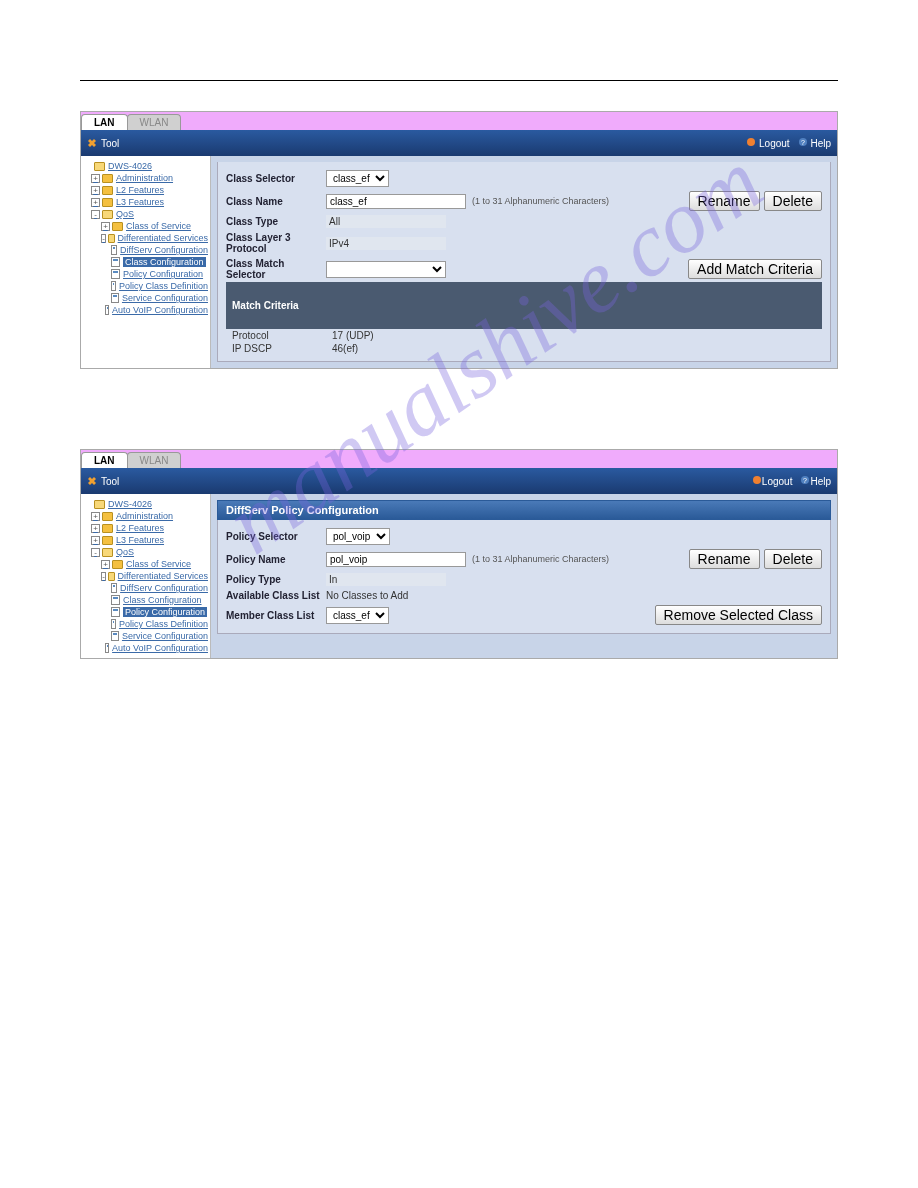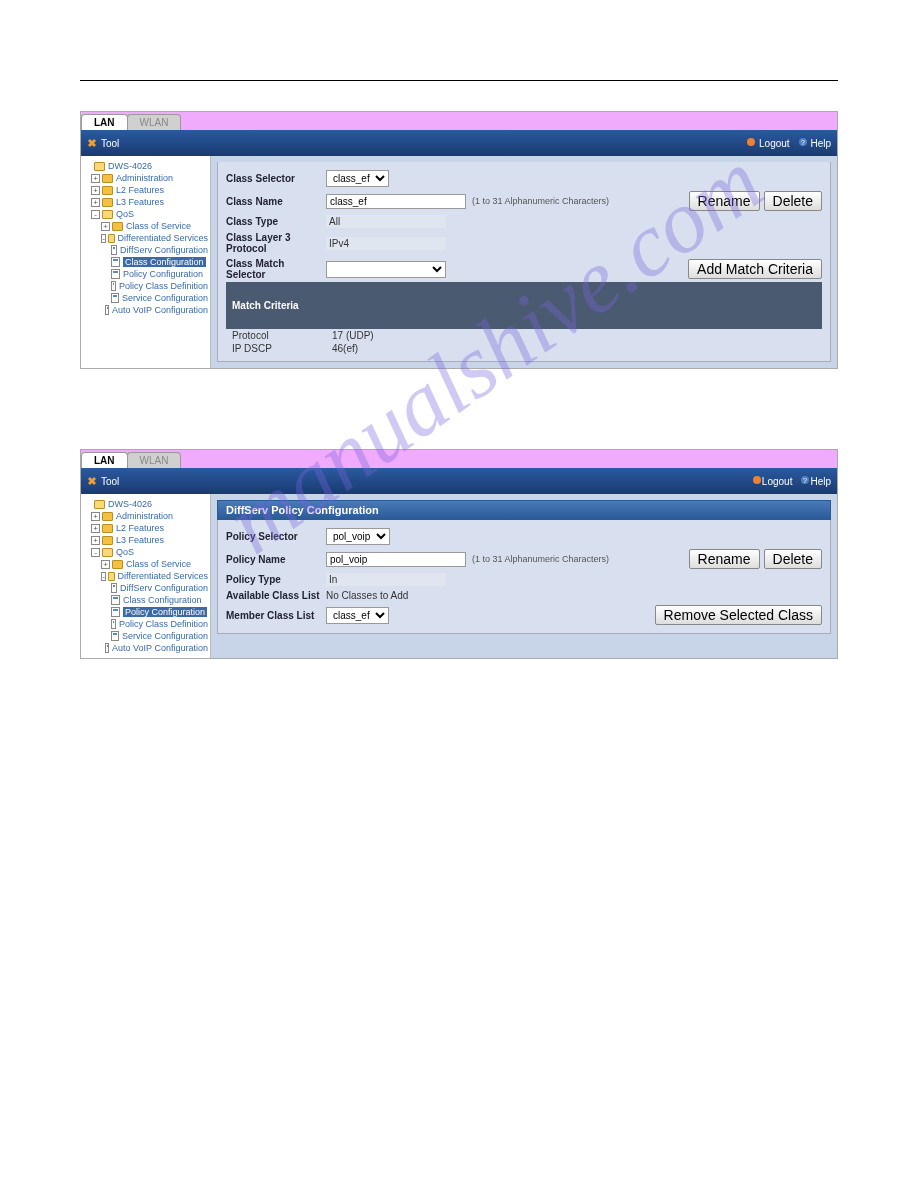--- a/index.html
+++ b/index.html
@@ -11,21 +11,21 @@
   .tab { padding: 2px 12px; border: 1px solid #999; border-bottom: none; border-radius: 4px 4px 0 0; font-size: 10px; margin-right: -1px; }
   .tab.active { background: #fff; color: #000; font-weight: bold; }
   .tab.inactive { background: #d0d0d0; color: #888; }
   .toolbar { background: linear-gradient(#2a5aa0, #1a3a70); color: #fff; display: flex; align-items: center; padding: 2px 6px; height: 26px; font-size: 10px; }
   .toolbar .tool-left { display: flex; align-items: center; gap: 4px; }
   .toolbar .spacer { flex: 1; }
   .toolbar .tool-right { display: flex; align-items: center; gap: 8px; }
   .tool-icon { width: 10px; height: 10px; display: inline-block; }
   .body-row { display: flex; background: #c8d4e8; }
   .sidebar { width: 130px; background: #fff; padding: 4px 2px; font-size: 9px; color: #3a6aa8; border-right: 1px solid #bbb; }
-  .tree-item { display: flex; align-items: center; padding: 1px 0; cursor: pointer; white-space: nowrap; }
+  .tree-item { display: flex; align-items: center; padding: 1px 0; cursor: pointer; white-space: nowrap; text-decoration: underline; }
   .tree-item.l0 { padding-left: 0; }
   .tree-item.l1 { padding-left: 8px; }
   .tree-item.l2 { padding-left: 18px; }
   .tree-item.l3 { padding-left: 28px; }
   .tree-toggle { width: 9px; height: 9px; border: 1px solid #888; font-size: 8px; line-height: 7px; text-align: center; margin-right: 2px; color: #555; background: #fff; }
   .tree-spacer { width: 11px; display: inline-block; }
   .folder-icon { width: 11px; height: 9px; background: #f4c040; border: 1px solid #b89020; margin-right: 3px; border-radius: 1px; }
   .folder-icon.open { background: #f8d878; }
   .page-icon { width: 9px; height: 10px; background: #fff; border: 1px solid #888; margin-right: 3px; position: relative; }
   .page-icon::after { content: ''; position: absolute; top: 1px; left: 1px; right: 1px; height: 2px; background: #5a8ac0; }

